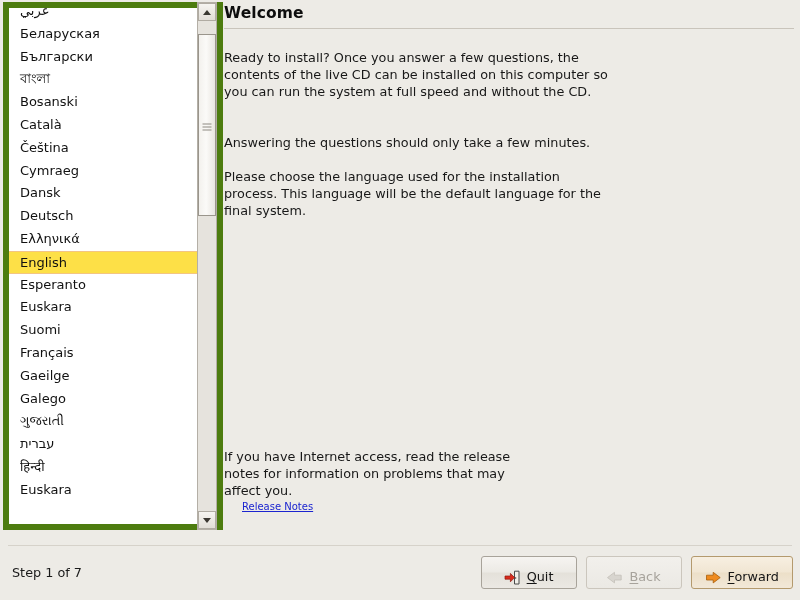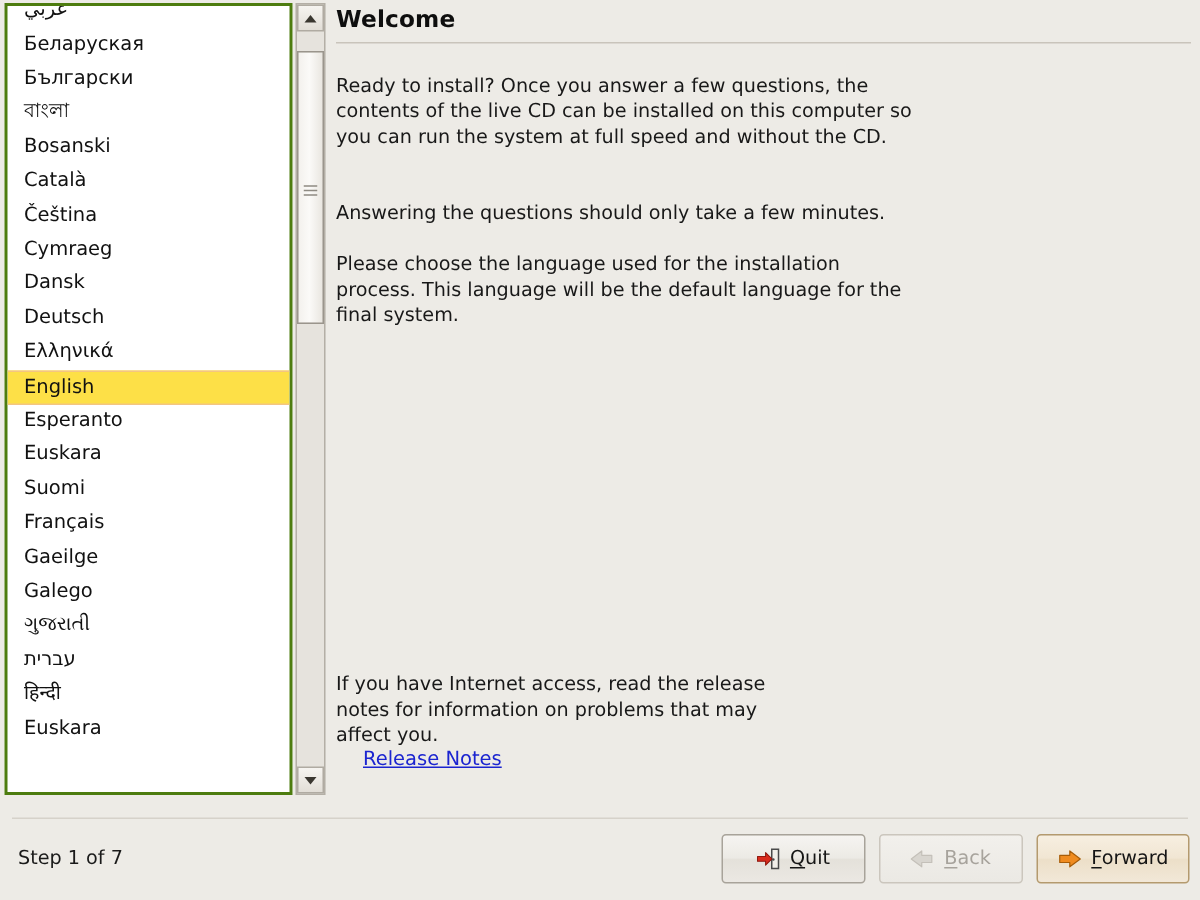--- a/index.html
+++ b/index.html
@@ -15,24 +15,24 @@
     color: #1a1a1a;
     overflow: hidden;
     position: relative;
   }
 
   
   #lang-panel {
     position: absolute;
     left: 3px;
     top: 2px;
-    width: 192px;
+    width: 220px;
     height: 528px;
     background: #ffffff;
-    border: 2px solid #4d7c0f;
+    border: 6px solid #4d7c0f;
     overflow: hidden;
     box-sizing: border-box;
   }
   #lang-list {
     position: absolute;
     left: 0;
     top: -8px;
     width: 100%;
     list-style: none;
     margin: 0;
@@ -157,21 +157,21 @@
   #para-2 { top: 121px; width: 400px; }
   #para-3 { top: 155px; width: 392px; }
   #para-4 { top: 435px; width: 300px; }
 
   #release-link-wrap {
     position: absolute;
     left: 18px;
     top: 498px;
   }
   #release-link {
-    font-size: 13px;
+    font-size: 10px;
     color: #1b24d0;
     text-decoration: underline;
     cursor: pointer;
   }
 
   
   #bottom-sep {
     position: absolute;
     left: 8px;
     top: 545px;
@@ -189,23 +189,23 @@
   #button-row {
     position: absolute;
     right: 7px;
     top: 556px;
     display: flex;
     gap: 9px;
   }
   .btn {
     height: 33px;
     min-width: 96px;
-    padding: 0 13px;
+    padding: 12px 13px;
     display: flex;
-    align-items: center;
+    align-items: flex-start;
     justify-content: center;
     gap: 6px;
     border: 1px solid #a8a39a;
     border-radius: 3px;
     background: linear-gradient(to bottom, #f6f4f1 0%, #eceae5 48%, #e4e1da 52%, #ebe8e3 100%);
     box-sizing: border-box;
     font-size: 12.8px;
     color: #151515;
     cursor: pointer;
     user-select: none;

